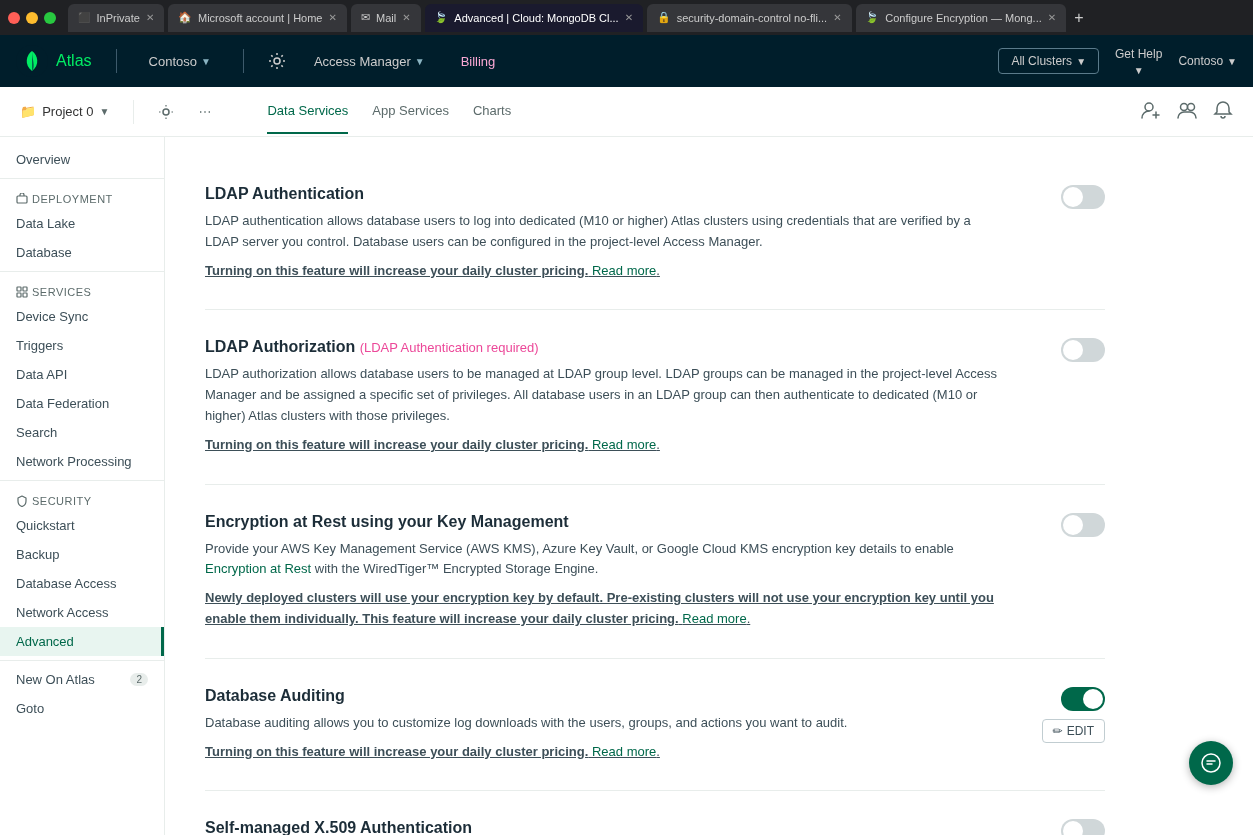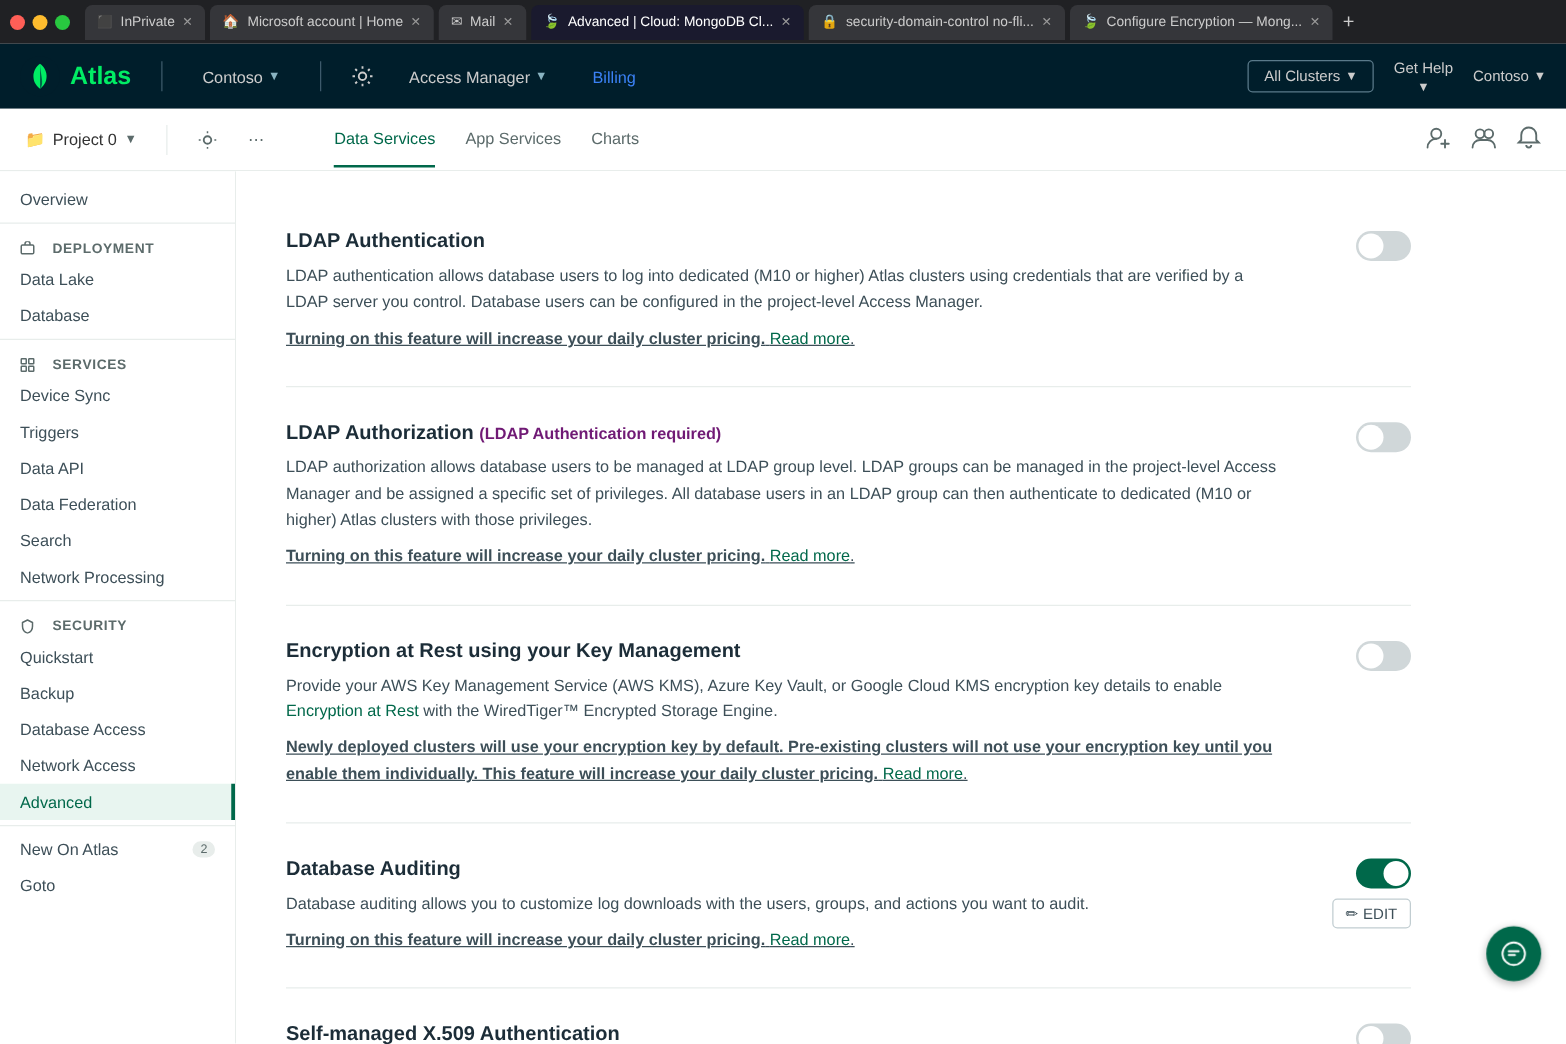--- a/index.html
+++ b/index.html
@@ -31,35 +31,35 @@
     .project-label { display: flex; align-items: center; gap: 6px; font-size: 13px; color: #333; }
     .sub-header-nav { display: flex; align-items: center; gap: 24px; margin-left: 32px; }
     .sub-nav-item { font-size: 13px; color: #5c6b6b; padding: 14px 0; cursor: pointer; border-bottom: 2px solid transparent; }
     .sub-nav-item.active { color: #00684a; border-bottom: 2px solid #00684a; font-weight: 500; }
     .sub-header-icons { margin-left: auto; display: flex; gap: 16px; align-items: center; }
 
     
     .main-layout { display: flex; flex: 1; overflow: hidden; }
 
     
-    .sidebar { width: 189px; background: #fff; border-right: 1px solid #e8edeb; overflow-y: auto; flex-shrink: 0; padding: 8px 0; }
+    .sidebar { width: 165px; background: #fff; border-right: 1px solid #e8edeb; overflow-y: auto; flex-shrink: 0; padding: 8px 0; }
     .sidebar-item { padding: 7px 16px; font-size: 13px; color: #3d4f58; cursor: pointer; display: flex; align-items: center; gap: 8px; }
     .sidebar-item.active { background: #e8f5f0; color: #00684a; font-weight: 500; border-right: 3px solid #00684a; }
-    .sidebar-section { padding: 10px 16px 4px; font-size: 11px; font-weight: 700; color: #5c6b6b; text-transform: uppercase; letter-spacing: 0.5px; display: flex; align-items: center; gap: 14px; }
+    .sidebar-section { padding: 10px 16px 4px; font-size: 11px; font-weight: 400; color: #5c6b6b; text-transform: uppercase; letter-spacing: 0.5px; display: flex; align-items: center; gap: 4px; }
     .sidebar-badge { background: #e8edeb; border-radius: 10px; font-size: 10px; padding: 1px 6px; color: #5c6b6b; margin-left: auto; }
 
     
     .main-content { flex: 1; overflow-y: auto; padding: 0; background: #fff; }
     .content-inner { padding: 20px 40px 40px; max-width: 980px; }
 
     
     .feature-block { padding: 28px 0; border-bottom: 1px solid #e8edeb; display: flex; gap: 20px; }
     .feature-text { flex: 1; }
     .feature-title { font-size: 16px; font-weight: 600; color: #1c2d38; margin-bottom: 8px; }
-    .feature-title span { font-size: 13px; font-weight: 700; color: #701a75; }
+    .feature-title span { font-size: 13px; font-weight: 400; color: #ec4899; }
     .feature-desc { font-size: 13px; color: #3d4f58; line-height: 1.6; margin-bottom: 8px; }
     .feature-desc a { color: #00684a; text-decoration: none; }
     .feature-warning { font-size: 13px; color: #3d4f58; line-height: 1.6; text-decoration: underline; }
     .feature-warning strong { font-weight: 600; }
     .feature-warning a { color: #00684a; text-decoration: none; }
     .feature-control { display: flex; flex-direction: column; align-items: flex-end; gap: 8px; min-width: 80px; }
 
     
     .toggle { width: 44px; height: 24px; border-radius: 12px; background: #d0d7d9; position: relative; cursor: pointer; transition: background 0.2s; flex-shrink: 0; }
     .toggle.on { background: #00684a; }
@@ -119,21 +119,21 @@
   <div style="color:#ccc; font-size:16px; margin-left:4px; cursor:pointer;">+</div>
 </div>
 
 <div class="app-header">
   <div class="atlas-logo">
     <svg class="atlas-logo-icon" viewBox="0 0 32 32" fill="none">
       <circle cx="16" cy="16" r="16" fill="#001e2b"></circle>
       <path d="M16 6 C10 10 8 20 16 26 C24 20 22 10 16 6Z" fill="#00ed64"></path>
       <path d="M16 6 C16 14 20 22 16 26" fill="#00684a"></path>
     </svg>
-    <span style="color:#00ed64; font-weight:700; font-size:20px;">Atlas</span>
+    <span style="color:#00ed64; font-weight:400; font-size:16px;">Atlas</span>
   </div>
 
   <div style="width:1px; height:24px; background:#3d5a6b; margin:0 4px;"></div>
 
   <div class="header-nav-item">
     <span style="color:#ccc; font-size:13px;">Contoso</span>
     <span style="color:#8ab4c2; font-size:10px;">▼</span>
   </div>
 
   <div style="width:1px; height:24px; background:#3d5a6b; margin:0 4px;"></div>
@@ -144,21 +144,21 @@
       <path d="M9 1v2M9 15v2M1 9h2M15 9h2M3.22 3.22l1.41 1.41M13.37 13.37l1.41 1.41M3.22 14.78l1.41-1.41M13.37 4.63l1.41-1.41" stroke="#ccc" stroke-width="1.5"></path>
     </svg>
   </div>
 
   <div class="header-nav-item">
     <span style="color:#ccc;">Access Manager</span>
     <span style="color:#8ab4c2; font-size:10px;">▼</span>
   </div>
 
   <div class="header-nav-item">
-    <span style="color:#3b82f6;">Billing</span>
+    <span style="color:#f9a8d4;">Billing</span>
   </div>
 
   <div class="header-right">
     <div class="all-clusters-btn">
       <span>All Clusters</span>
       <span style="font-size:10px;">▼</span>
     </div>
 
     <div class="get-help-btn">
       <span>Get Help</span>

